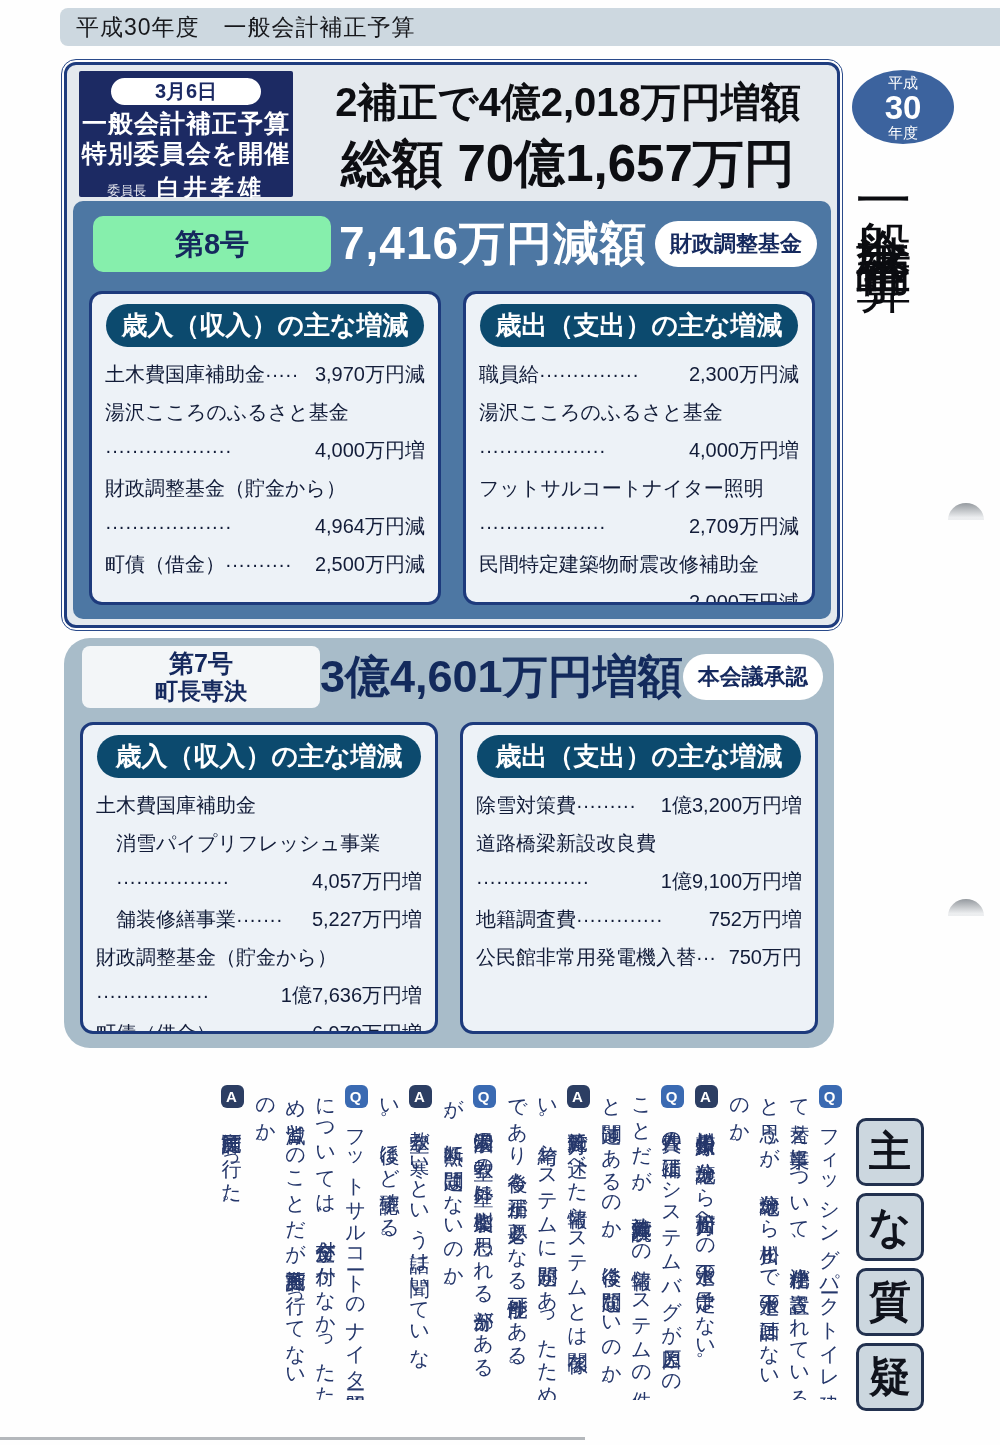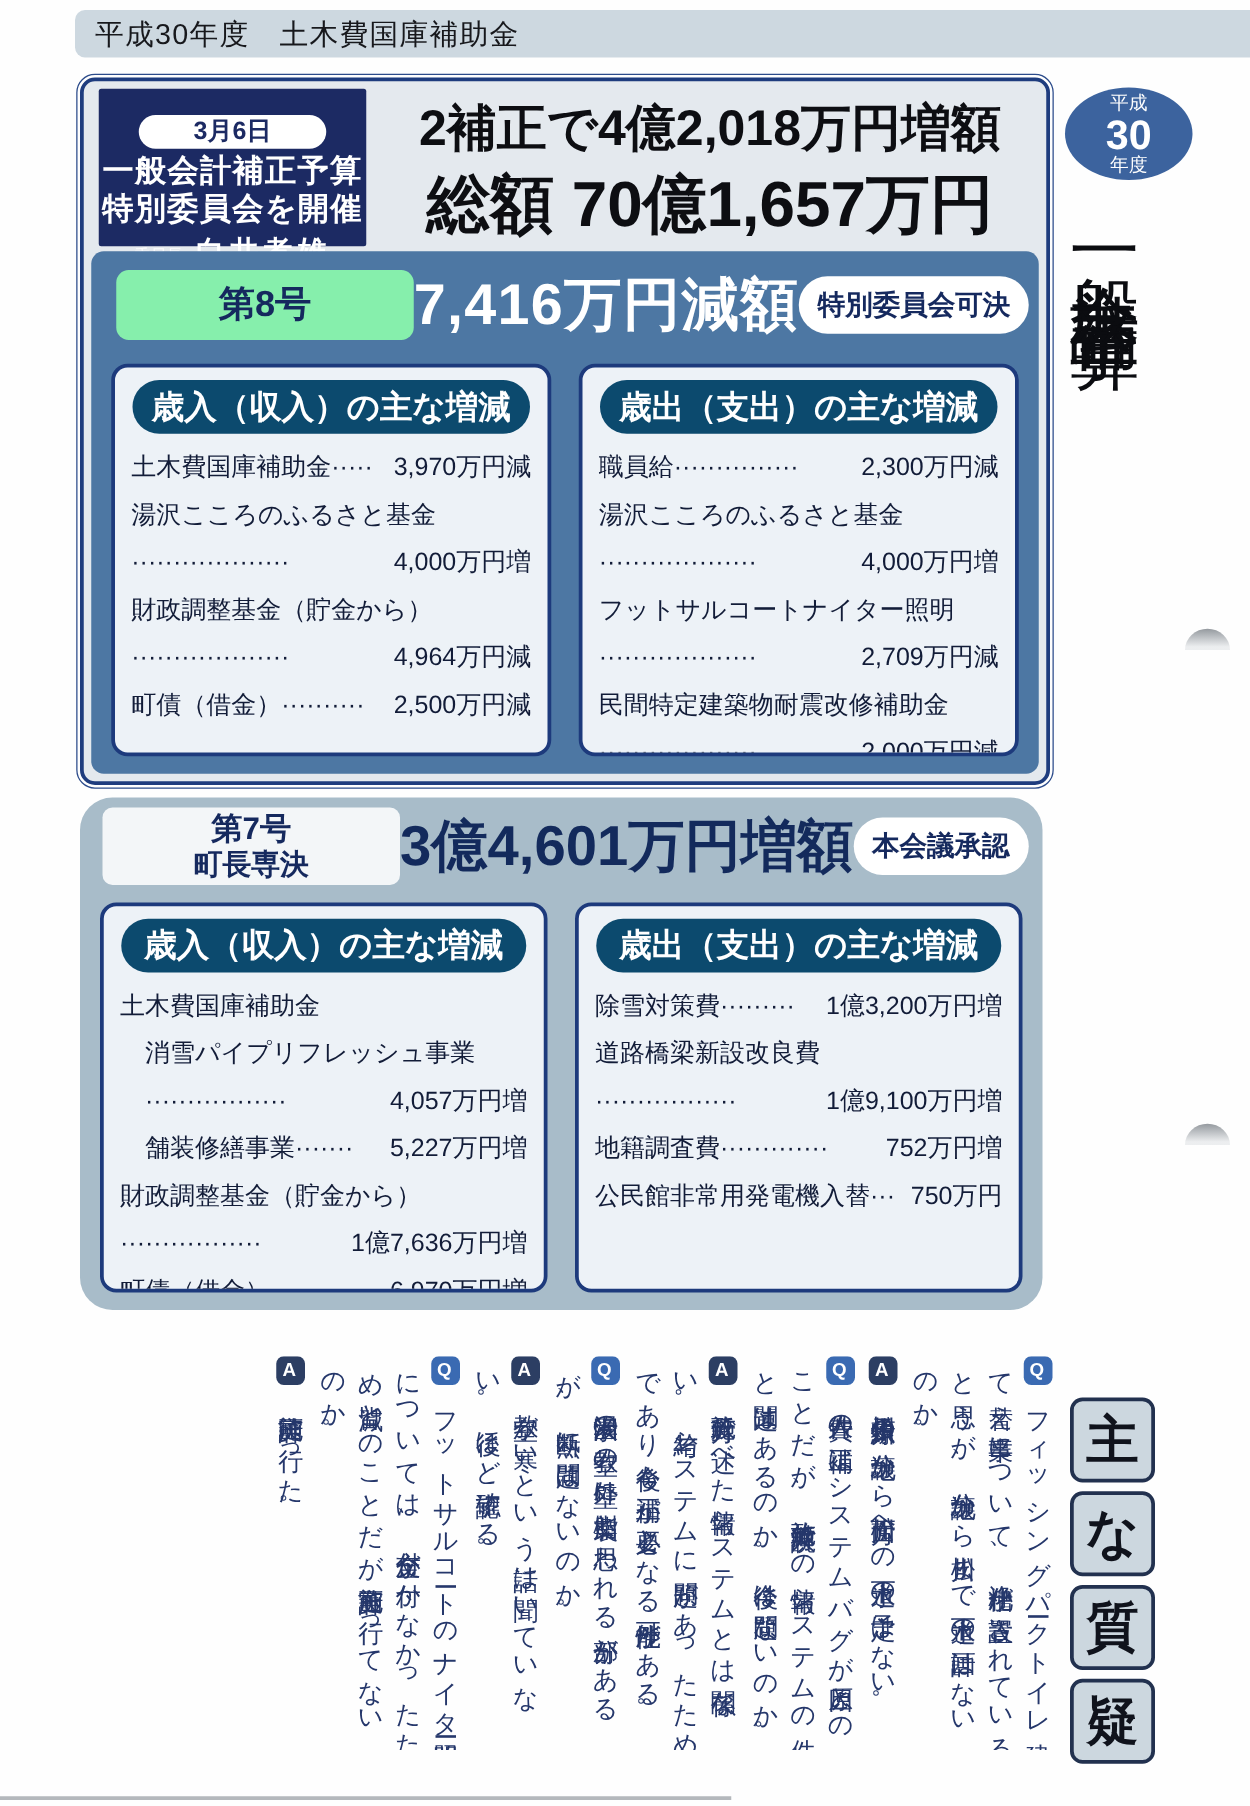--- a/index.html
+++ b/index.html
@@ -10,21 +10,21 @@
   .header-bar{position:absolute;left:60px;top:8px;width:940px;height:38px;
     background:#cdd8e0;border-radius:8px 0 0 8px;display:flex;align-items:center;}
   .header-bar span{font-size:23px;color:#17181c;margin-left:16px;letter-spacing:1px;font-weight:500;}
 
   
   .box1{position:absolute;left:64px;top:62px;width:770px;height:560px;background:#e4e9ee;
     border:3px solid #1e3c7e;outline:1px solid #2a4a8a;outline-offset:2px;border-radius:12px;}
   .badge-navy{position:absolute;left:12px;top:6px;width:214px;height:126px;background:#1c2a63;
     text-align:center;border-radius:2px;}
   .date-pill{width:150px;height:27px;line-height:27px;background:#ffffff;color:#1c2a63;
-    font-size:20px;font-weight:bold;border-radius:14px;margin:21px auto 3px auto;}
+    font-size:20px;font-weight:bold;border-radius:14px;margin:7px auto 3px auto;}
   .badge-line{color:#ffffff;font-size:25px;font-weight:bold;line-height:30px;letter-spacing:1px;}
   .chair-row{margin-top:4px;color:#ffffff;}
   .chair-label{font-size:13px;opacity:.9;margin-right:6px;}
   .chair-name{font-size:23px;font-weight:bold;letter-spacing:4px;}
   .headline1{margin-left:232px;text-align:center;padding-top:10px;font-size:40px;font-weight:900;
     color:#0d0e12;white-space:nowrap;letter-spacing:0px;}
   .headline2{margin-left:232px;text-align:center;font-size:51px;font-weight:900;color:#0d0e12;
     white-space:nowrap;margin-top:0px;}
   .box1-blue{position:absolute;left:6px;right:6px;top:136px;bottom:6px;background:#4d77a3;border-radius:10px;}
   .amount-row{display:flex;align-items:center;padding:12px 14px 0 20px;}
@@ -87,41 +87,41 @@
   .footer .ft{font-size:17px;letter-spacing:1px;}
   .footer-line{flex:1;height:2px;background:#9aa1a7;}
   .page-edge-line{position:absolute;left:0;top:1437px;width:585px;height:3px;background:#b4b8bc;}
 </style>
 </head>
 <body>
 
 <div class="page">
 
   <div class="header-bar">
-    <span>平成30年度　土木費国庫補助金</span>
+    <span>平成30年度　一般会計補正予算</span>
   </div>
 
   <div class="box1">
     <div class="badge-navy">
       <div class="date-pill">3月6日</div>
       <div class="badge-line">一般会計補正予算</div>
       <div class="badge-line">特別委員会を開催</div>
       <div class="chair-row">
         <span class="chair-label">委員長</span>
         <span class="chair-name">白井孝雄</span>
       </div>
     </div>
     <div class="headline1">2補正で4億2,018万円増額</div>
     <div class="headline2">総額 70億1,657万円</div>
 
     <div class="box1-blue">
       <div class="amount-row">
         <div class="num-badge">第8号</div>
         <div class="big-amount">7,416万円減額</div>
-        <div class="approval-pill">特別委員会可決</div>
+        <div class="approval-pill">財政調整基金</div>
       </div>
       <div class="subboxes">
         <div class="subbox">
           <div class="sub-title">歳入（収入）の主な増減</div>
           <div class="item">
               <span class="item-left">土木費国庫補助金·····</span>
               <span class="item-right">3,970万円減</span>
             </div>
           <div class="item">
               <span class="item-left">湯沢こころのふるさと基金</span>

